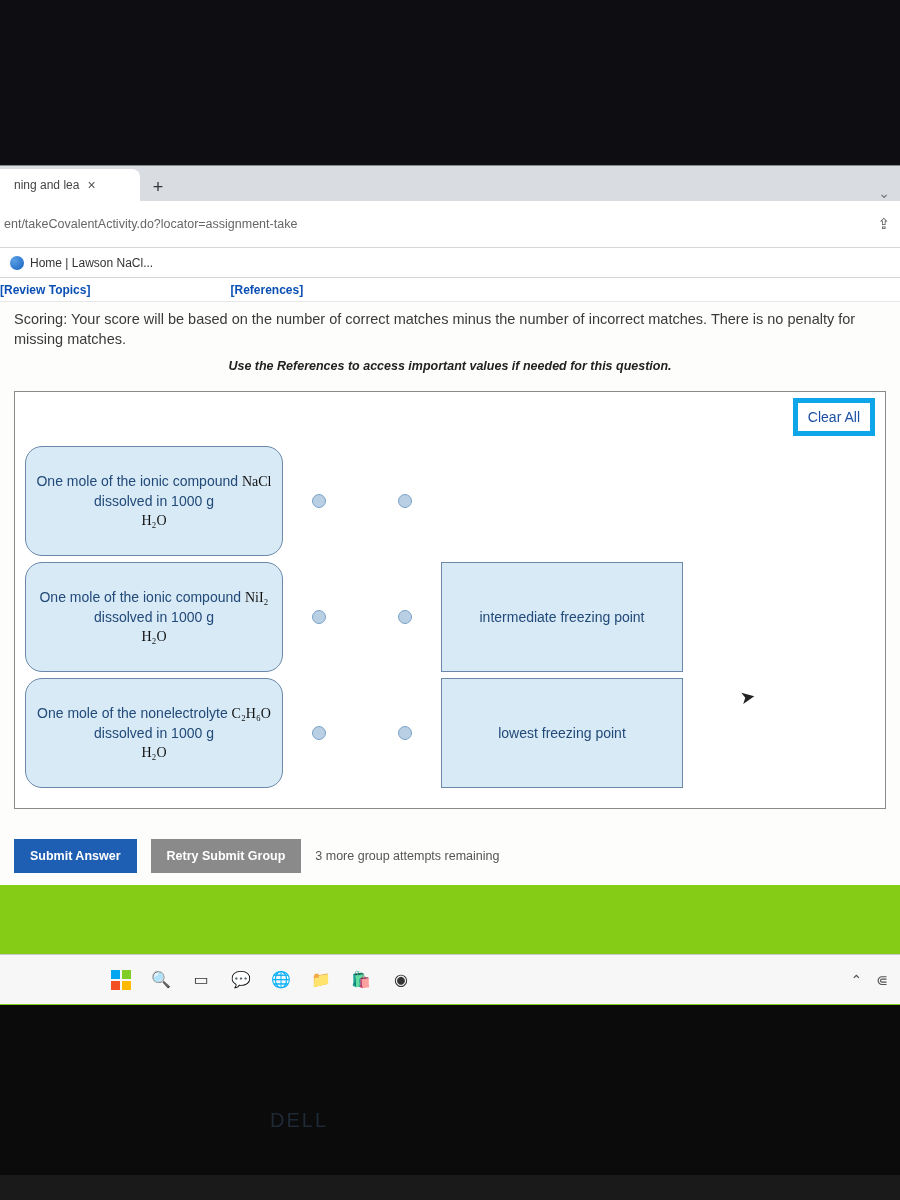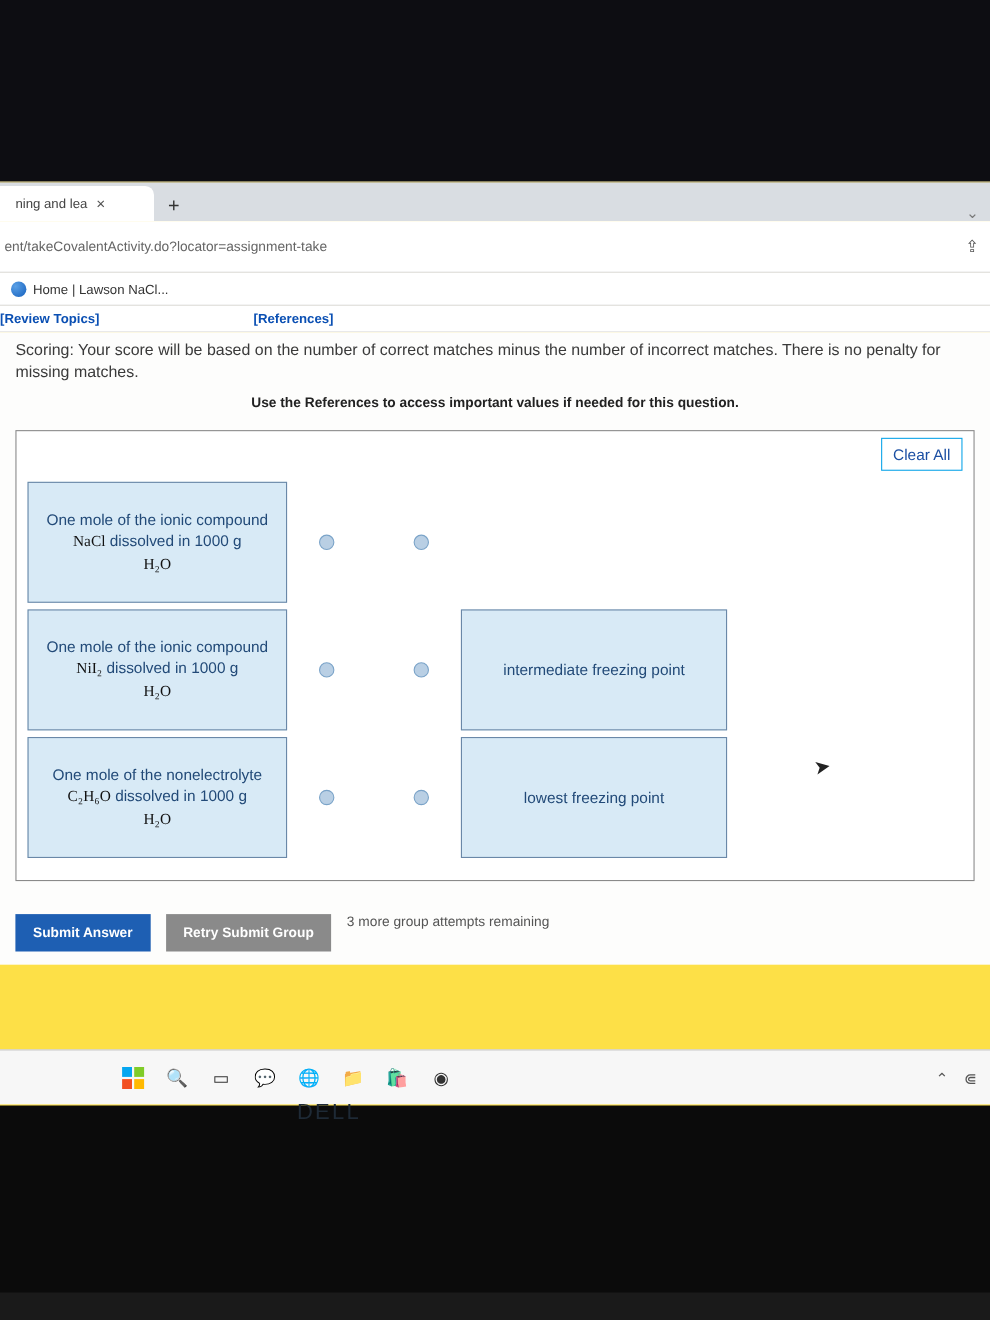--- a/index.html
+++ b/index.html
@@ -4,21 +4,21 @@
 <style>
   * { box-sizing: border-box; margin: 0; padding: 0; }
   body {
     width: 900px; height: 1200px;
     background: #1a1a1a;
     font-family: Verdana, Geneva, sans-serif;
     overflow: hidden;
   }
   .desktop-top { height: 165px; background: #0d0d12; }
   .browser-window {
-    background: #fde047;
+    background: #84cc16;
     height: 840px;
     border-top: 1px solid #888;
     position: relative;
   }
   
   .tab-strip {
     height: 35px;
     background: #d9dde2;
     display: flex; align-items: flex-end;
     padding-left: 0;
@@ -79,32 +79,32 @@
     font-size: 12px;
   }
   .link-row a { color: #0a4fb3; font-weight: bold; text-decoration: none; cursor: pointer; }
   
   .content {
     background: #fdfdfc;
     padding: 8px 14px 12px 14px;
     font-size: 14.5px; color: #333;
   }
   .scoring { margin-bottom: 6px; line-height: 1.35; color:#3a3a3a;}
-  .refs-note { text-align: center; font-weight: bold; font-size: 12.5px; margin: 10px 0 18px; color:#222;}
+  .refs-note { text-align: center; font-weight: bold; font-size: 12.5px; margin: 10px 0 18px; color:#222;font-style:italic;}
   .match-instr { margin-bottom: 10px; color:#333;}
   
   .match-box {
     border: 1px solid #8a8a8a;
     background: #fff;
     padding: 6px 10px 14px 10px;
     position: relative;
   }
   .clear-row { display:flex; justify-content:flex-end; margin-bottom: 10px;}
   .clear-btn {
-    border: 1px solid #0ea5e9;
+    border: 5px solid #0ea5e9;
     background: #fff;
     color: #1b4fa3;
     padding: 6px 10px;
     font-size: 14px;
     cursor: pointer;
   }
   .pairs {}
   .pair-row {
     display: flex; align-items: stretch;
     gap: 26px;
@@ -114,34 +114,34 @@
     border: 1px solid #6a88a8;
     background: #d8eaf6;
     display: flex; align-items: center; justify-content: center;
     text-align: center;
     color: #224a78;
     font-size: 14px;
     line-height: 1.35;
     position: relative;
     cursor: grab;
   }
-  .left-card { width: 236px; min-height: 110px; padding: 8px 10px; }
+  .left-card { width: 258px; min-height: 110px; padding: 8px 10px; border-radius: 17px; }
   .right-card { width: 242px; min-height: 90px; padding: 8px 10px; }
   .dock {
     width: 20px; display:flex; align-items:center; justify-content:center;
   }
   .dock .dot {
     width: 14px; height: 14px; border-radius: 50%;
     background: #b9cfe4; border:1px solid #7aa3c8;
   }
   .dock.left { margin-right: 40px; }
   .left-card .formula, .right-card .formula { font-family: 'Times New Roman', serif; color:#111;}
 
   
-  .btn-row { display:flex; gap: 14px; margin-top: 30px;}
+  .btn-row { display:flex; align-items:center; gap: 14px; margin-top: 30px;}
   .btn {
     border: none; padding: 10px 16px;
     font-size: 12.5px; font-weight: bold; color: #fff;
     cursor: pointer;
   }
   .btn.primary { background: #1e5fb3; }
   .btn.secondary { background: #8a8a8a; }
   .attempts { font-size: 12.5px; color: #555; }
 
   
@@ -163,21 +163,21 @@
   .win-icon span:nth-child(3){background:#f25022;}
   .win-icon span:nth-child(4){background:#ffb900;}
 
   .cursor-ptr {
     position:absolute; left: 740px; top: 520px;
     font-size: 18px; color:#222; transform: rotate(-10deg);
   }
 
   .below-taskbar { height: 170px; background:#0b0b0b;}
   .dell {
-    position: absolute; left: 270px; top: 1000px;
+    position: absolute; left: 270px; top: 1109px;
     font-family: sans-serif; font-size: 20px;
     color: #1e2a36; letter-spacing: 2px;
     user-select:none;
   }
 </style>
 </head>
 <body>
 
 <div class="desktop-top"></div>
 

